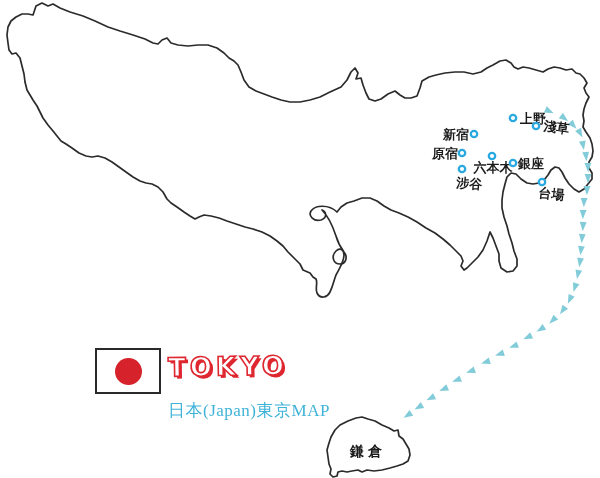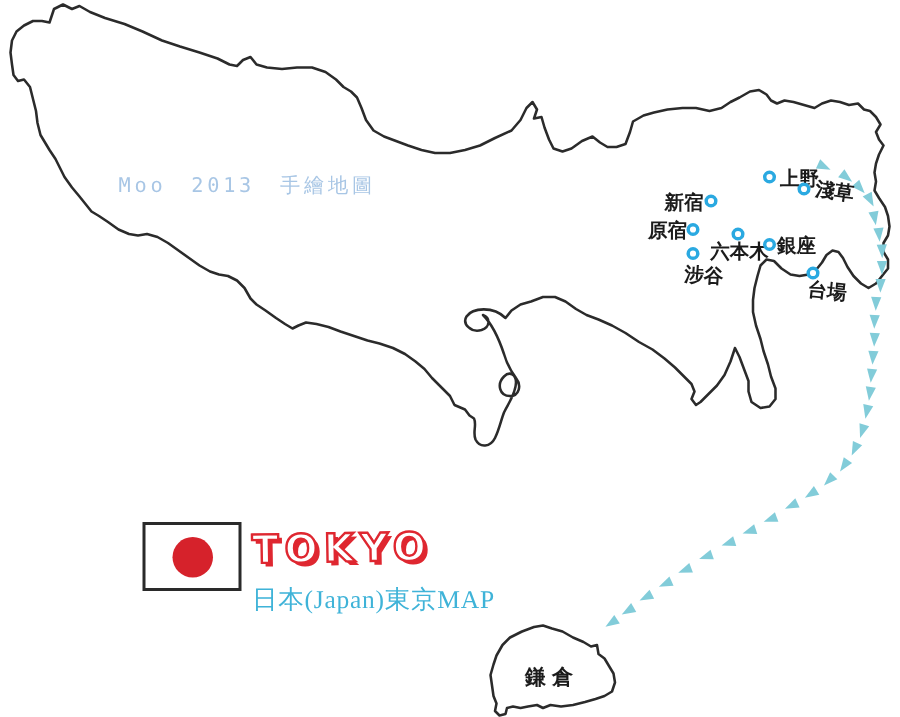--- a/index.html
+++ b/index.html
@@ -37,21 +37,21 @@
   .legend-text{position:absolute;left:168px;top:351px;}
   .tokyo{
     font-family:"DejaVu Sans","Liberation Sans",sans-serif;
     font-weight:bold;font-size:26px;letter-spacing:4px;
     color:#ffffff;
     -webkit-text-stroke:1.6px var(--red,#df2730);
     text-shadow:2.5px 2.5px 0 var(--red,#df2730);
     transform:rotate(-1deg);white-space:nowrap;
   }
   .subtitle{
-    margin-top:7px;
+    margin-top:18px;
     font-family:"Liberation Serif","DejaVu Serif",serif;
     font-size:17px;letter-spacing:0.5px;
     color:var(--cyan,#3fb3d8);white-space:nowrap;
   }
 </style>
 </head>
 <body>
 
 <div class="stage">
   <svg id="map-svg" viewBox="0 0 600 478">
@@ -122,21 +122,20 @@
         <g>
           <circle cx="542" cy="182" r="3.2" class="city-dot"></circle>
           <text x="538" y="197" class="city-label" text-anchor="start" font-size="13" transform="rotate(6 538 197)">台場</text>
         </g>
         <g>
           <text x="368" y="456" class="city-label" text-anchor="middle" font-size="14" letter-spacing="4">鎌倉</text>
         </g>
       </g>
   </svg>
 
-  <div class="watermark">Moo 2013 手繪地圖</div>
 
   <div class="flag">
     <div class="flag-circle"></div>
   </div>
 
   <div class="legend-text">
     <div class="tokyo">TOKYO</div>
     <div class="subtitle">日本(Japan)東京MAP</div>
   </div>
 </div>

